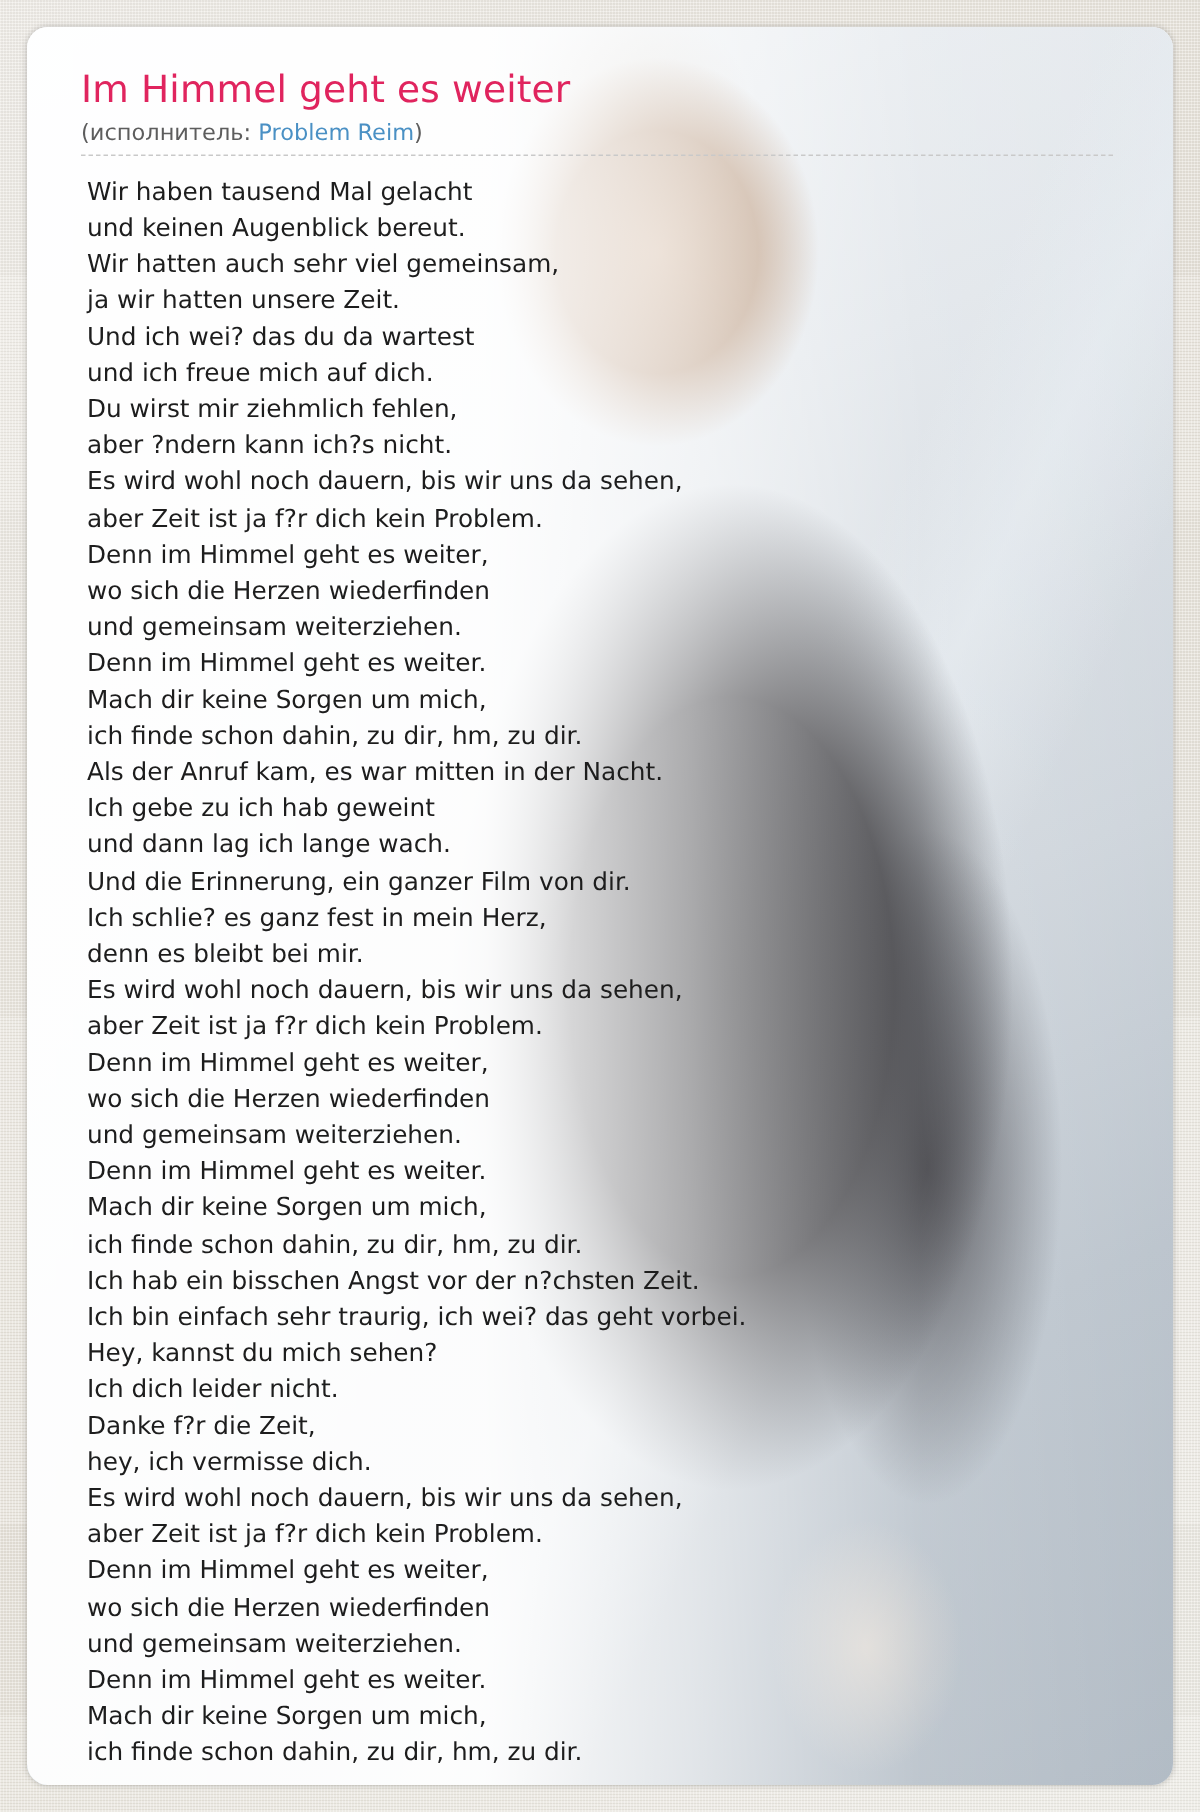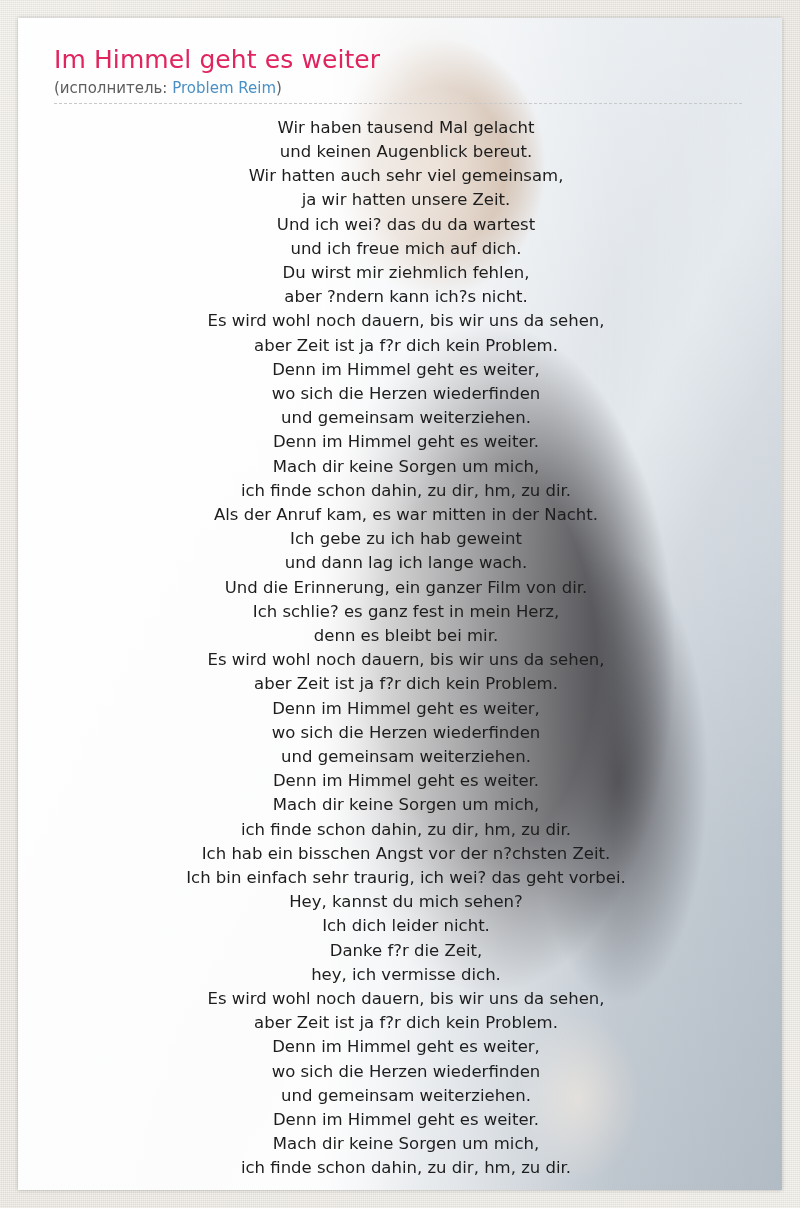--- a/index.html
+++ b/index.html
@@ -27,20 +27,21 @@
   }
   .sheet {
     position: absolute;
     left: 18px;
     top: 18px;
     width: 764px;
     height: 1172px;
     background: #ffffff;
     box-shadow: 0 0 4px rgba(0,0,0,0.22);
     overflow: hidden;
+    border-radius: 14px;
   }
   
   .photo {
     position: absolute;
     left: 0; top: 0;
     width: 764px;
     height: 1172px;
     background:
       radial-gradient(ellipse 150px 180px at 420px 150px, #c9a98e 0%, #b08e72 45%, rgba(176,142,114,0) 72%),
       radial-gradient(ellipse 120px 110px at 400px 60px, #d9d4cd 0%, rgba(217,212,205,0) 70%),
@@ -88,21 +89,20 @@
     border-top: 1px dashed #c9c9c9;
     height: 0;
   }
   .lyrics {
     margin: 0 0 0 18px;
     font-size: 16.5px;
     line-height: 24.2px;
     color: #1d1d1d;
     white-space: pre-wrap;
     font-family: "DejaVu Sans", "Liberation Sans", sans-serif;
-    text-align: center;
   }
 </style>
 </head>
 <body>
 
 <div class="page-frame">
   <div class="sheet">
     <div class="photo"></div>
     <div class="photo-fade"></div>
     <div class="content">

